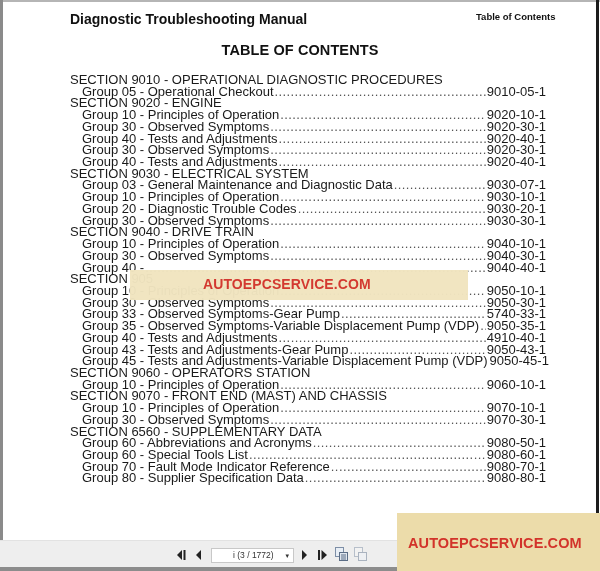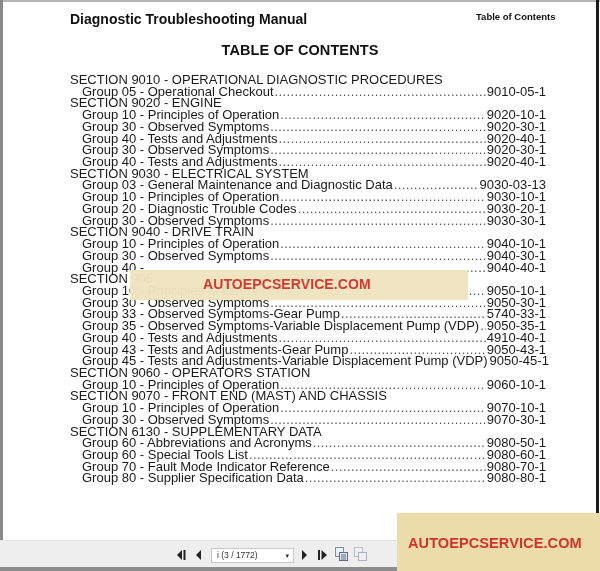--- a/index.html
+++ b/index.html
@@ -29,21 +29,21 @@
 
     .wm-mid { position: absolute; left: 130px; top: 270px; width: 338px; height: 30px; background: #f1e5c0; opacity: 0.97; }
     .wm-mid span { position: absolute; left: 73px; top: 6px; color: #d2332a; font-size: 14px; font-weight: bold; letter-spacing: 0.1px; }
 
     .toolbar { position: absolute; left: 0; top: 540px; width: 600px; height: 27px; background: #eeeeee; border-top: 1px solid #e2e2e2; }
     .bottom-strip { position: absolute; left: 0; top: 567px; width: 600px; height: 4px; background: #8c8c8c; }
 
     .tb-btn { position: absolute; top: 9px; height: 10px; font-size: 10px; line-height: 10px; color: #222; cursor: pointer; }
     .tb-btn svg { display: block; }
 
-    .page-select { position: absolute; left: 211px; top: 7px; width: 83px; height: 15px; background: #fff; border: 1px solid #c8c8c8; font-size: 8.5px; line-height: 13px; padding-left: 5px; color: #333; }
+    .page-select { position: absolute; left: 211px; top: 7px; width: 83px; height: 15px; background: #fff; border: 1px solid #c8c8c8; font-size: 8.5px; line-height: 13px; padding-left: 21px; color: #333; }
     .page-select .arrow { position: absolute; right: 4px; top: 0; font-size: 7px; color: #333; }
 
     .wm-bottom { position: absolute; left: 397px; top: 513px; width: 203px; height: 58px; background: #ecdcaa; }
     .wm-bottom span { position: absolute; left: 11px; top: 22px; color: #d2332a; font-size: 14.5px; font-weight: bold; letter-spacing: 0.1px; }
   </style>
 </head>
 <body>
 
 <div class="frame-top"></div>
 <div class="frame-left"></div>
@@ -91,21 +91,21 @@
       <span class="label">Group 40 - Tests and Adjustments</span>
       <span class="dots"></span>
       <span class="pg">9020-40-1</span>
     </div>
     <div class="row section">
       <span class="label">SECTION 9030 - ELECTRICAL SYSTEM</span>
     </div>
     <div class="row group">
       <span class="label">Group 03 - General Maintenance and Diagnostic Data</span>
       <span class="dots"></span>
-      <span class="pg">9030-03-13</span>
+      <span class="pg">9030-07-1</span>
     </div>
     <div class="row group">
       <span class="label">Group 10 - Principles of Operation</span>
       <span class="dots"></span>
       <span class="pg">9030-10-1</span>
     </div>
     <div class="row group">
       <span class="label">Group 20 - Diagnostic Trouble Codes</span>
       <span class="dots"></span>
       <span class="pg">9030-20-1</span>
@@ -186,21 +186,21 @@
       <span class="label">Group 10 - Principles of Operation</span>
       <span class="dots"></span>
       <span class="pg">9070-10-1</span>
     </div>
     <div class="row group">
       <span class="label">Group 30 - Observed Symptoms</span>
       <span class="dots"></span>
       <span class="pg">9070-30-1</span>
     </div>
     <div class="row section">
-      <span class="label">SECTION 6130 - SUPPLEMENTARY DATA</span>
+      <span class="label">SECTION 6560 - SUPPLEMENTARY DATA</span>
     </div>
     <div class="row group">
       <span class="label">Group 60 - Abbreviations and Acronyms</span>
       <span class="dots"></span>
       <span class="pg">9080-50-1</span>
     </div>
     <div class="row group">
       <span class="label">Group 60 - Special Tools List</span>
       <span class="dots"></span>
       <span class="pg">9080-60-1</span>

